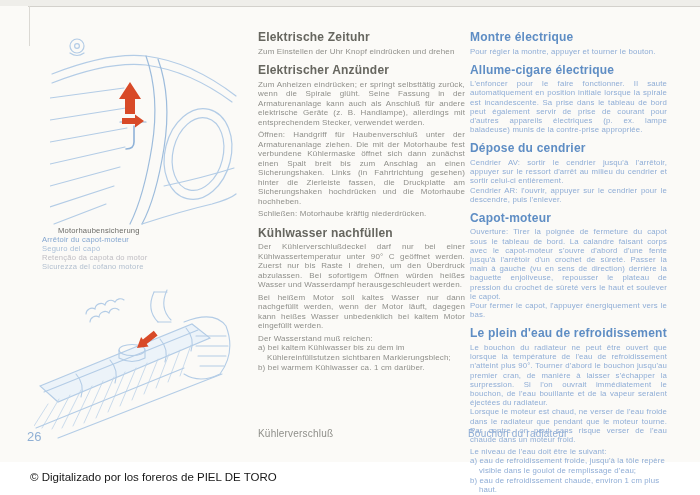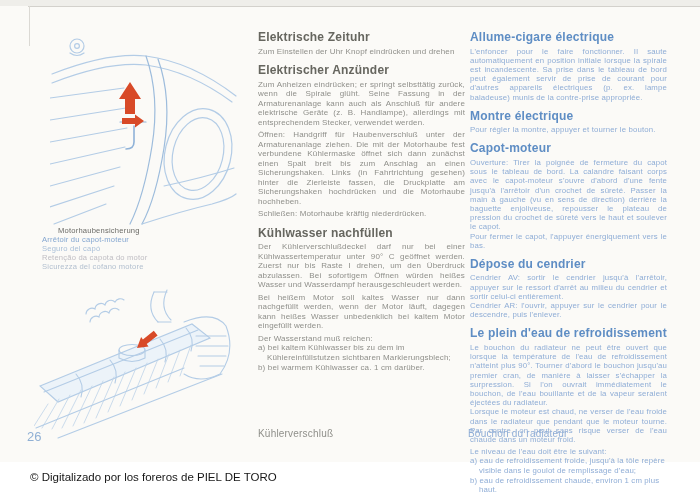--- a/index.html
+++ b/index.html
@@ -165,36 +165,36 @@
     <p>Der Kühlerverschlußdeckel darf nur bei einer Kühlwassertemperatur unter 90° C geöffnet werden. Zuerst nur bis Raste I drehen, um den Überdruck abzulassen. Bei sofortigem Öffnen würden heißes Wasser und Wasserdampf herausgeschleudert werden.</p>
     <p>Bei heißem Motor soll kaltes Wasser nur dann nachgefüllt werden, wenn der Motor läuft, dagegen kann heißes Wasser unbedenklich bei kaltem Motor eingefüllt werden.</p>
     <p class="tight">Der Wasserstand muß reichen:</p>
     <p class="hang">a) bei kaltem Kühlwasser bis zu dem im Kühlereinfüllstutzen sichtbaren Markierungsblech;</p>
     <p class="hang">b) bei warmem Kühlwasser ca. 1 cm darüber.</p>
   </section>
 </div>
 
 <div class="col col-fr">
   <section>
+    <h3>Montre électrique</h3>
+    <p>Pour régler la montre, appuyer et tourner le bouton.</p>
+  </section>
+  <section>
     <h3>Allume-cigare électrique</h3>
     <p>L'enfoncer pour le faire fonctionner. Il saute automatiquement en position initiale lorsque la spirale est incandescente. Sa prise dans le tableau de bord peut également servir de prise de courant pour d'autres appareils électriques (p. ex. lampe baladeuse) munis de la contre-prise appropriée.</p>
   </section>
   <section>
-    <h3>Montre électrique</h3>
-    <p>Pour régler la montre, appuyer et tourner le bouton.</p>
+    <h3>Dépose du cendrier</h3>
+    <p class="tight">Cendrier AV: sortir le cendrier jusqu'à l'arrêtoir, appuyer sur le ressort d'arrêt au milieu du cendrier et sortir celui-ci entièrement.</p>
+    <p>Cendrier AR: l'ouvrir, appuyer sur le cendrier pour le descendre, puis l'enlever.</p>
   </section>
   <section>
     <h3>Capot-moteur</h3>
     <p class="tight">Ouverture: Tirer la poignée de fermeture du capot sous le tableau de bord. La calandre faisant corps avec le capot-moteur s'ouvre d'abord d'une fente jusqu'à l'arrêtoir d'un crochet de sûreté. Passer la main à gauche (vu en sens de direction) derrière la baguette enjoliveuse, repousser le plateau de pression du crochet de sûreté vers le haut et soulever le capot.</p>
     <p>Pour fermer le capot, l'appuyer énergiquement vers le bas.</p>
-  </section>
-  <section>
-    <h3>Dépose du cendrier</h3>
-    <p class="tight">Cendrier AV: sortir le cendrier jusqu'à l'arrêtoir, appuyer sur le ressort d'arrêt au milieu du cendrier et sortir celui-ci entièrement.</p>
-    <p>Cendrier AR: l'ouvrir, appuyer sur le cendrier pour le descendre, puis l'enlever.</p>
   </section>
   <section>
     <h3>Le plein d'eau de refroidissement</h3>
     <p class="tight">Le bouchon du radiateur ne peut être ouvert que lorsque la température de l'eau de refroidissement n'atteint plus 90°. Tourner d'abord le bouchon jusqu'au premier cran, de manière à laisser s'échapper la surpression. Si l'on ouvrait immédiatement le bouchon, de l'eau bouillante et de la vapeur seraient éjectées du radiateur.</p>
     <p>Lorsque le moteur est chaud, ne verser de l'eau froide dans le radiateur que pendant que le moteur tourne. Par contre, on peut sans risque verser de l'eau chaude dans un moteur froid.</p>
     <p class="tight">Le niveau de l'eau doit être le suivant:</p>
     <p class="hang">a) eau de refroidissement froide, jusqu'à la tôle repère visible dans le goulot de remplissage d'eau;</p>
     <p class="hang">b) eau de refroidissement chaude, environ 1 cm plus haut.</p>
   </section>
 </div>

